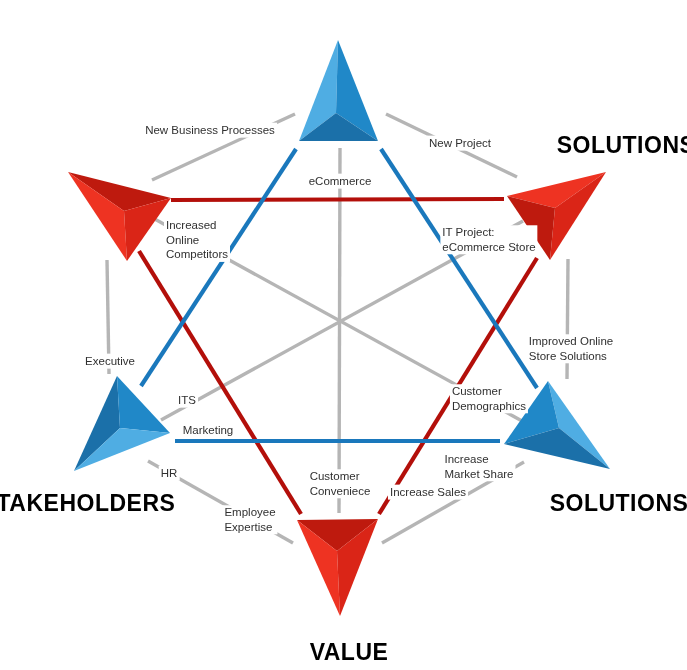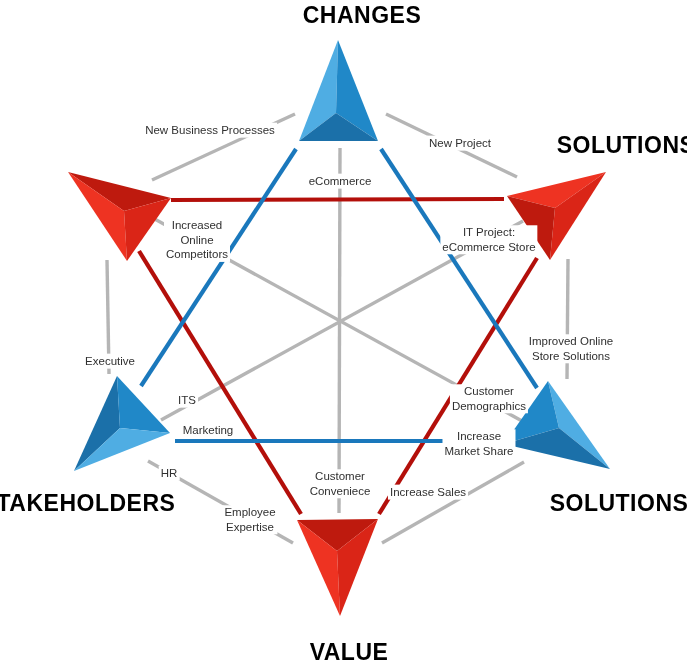--- a/index.html
+++ b/index.html
@@ -2,21 +2,21 @@
 <html><head>
 <meta charset="utf-8">
 <style>
   html,body{margin:0;padding:0;background:#fff;}
   .stage{position:relative;width:687px;height:670px;background:#fff;overflow:hidden;
          font-family:"Liberation Sans",sans-serif;}
   .stage svg{position:absolute;left:0;top:0;}
   .gl{stroke-width:3.4;fill:none;}
   .cl{stroke-width:4.2;fill:none;}
   .lbl{position:absolute;transform:translate(-50%,-50%);
-       font-size:11.5px;line-height:1.28;color:#303030;text-align:center;
+       font-size:11.5px;line-height:1.28;color:#303030;text-align:left;
        white-space:pre-line;background:#ffffff;padding:0 2px;}
   .title{position:absolute;transform:translate(-50%,-50%);
          font-size:23px;font-weight:700;letter-spacing:0.5px;color:#000;
          white-space:nowrap;}
 </style>
 </head>
 <body>
 
 <div class="stage">
 
@@ -79,21 +79,20 @@
       <polygon points="610,469 504,444 559,428" fill="#1b70a9"></polygon>
     </g>
 
     <g>
       <polygon points="297,520 378,519 337,551" fill="#be1a0e"></polygon>
       <polygon points="340,616 297,520 337,551" fill="#ee3322"></polygon>
       <polygon points="340,616 378,519 337,551" fill="#da2517"></polygon>
     </g>
   </svg>
 
-  <div class="title" style="left:362px;top:15px">CHANGES</div>
   <div class="title" style="left:626px;top:145px">SOLUTIONS</div>
   <div class="title" style="left:78px;top:503px">STAKEHOLDERS</div>
   <div class="title" style="left:619px;top:503px">SOLUTIONS</div>
   <div class="title" style="left:349px;top:652px">VALUE</div>
 
   <div class="lbl" style="left:210px;top:130px">New Business Processes</div>
   <div class="lbl" style="left:460px;top:143px">New Project</div>
   <div class="lbl" style="left:340px;top:181px">eCommerce</div>
   <div class="lbl" style="left:489px;top:240px">IT Project:
 eCommerce Store</div>
@@ -103,18 +102,18 @@
 Online
 Competitors</div>
   <div class="lbl" style="left:110px;top:361px">Executive</div>
   <div class="lbl" style="left:187px;top:400px">ITS</div>
   <div class="lbl" style="left:208px;top:430px">Marketing</div>
   <div class="lbl" style="left:169px;top:473px">HR</div>
   <div class="lbl" style="left:489px;top:399px">Customer
 Demographics</div>
   <div class="lbl" style="left:340px;top:484px">Customer
 Conveniece</div>
-  <div class="lbl" style="left:479px;top:444px">Increase
+  <div class="lbl" style="left:479px;top:467px">Increase
 Market Share</div>
   <div class="lbl" style="left:428px;top:492px">Increase Sales</div>
   <div class="lbl" style="left:250px;top:520px">Employee
 Expertise</div>
 </div>
 
 </body></html>

